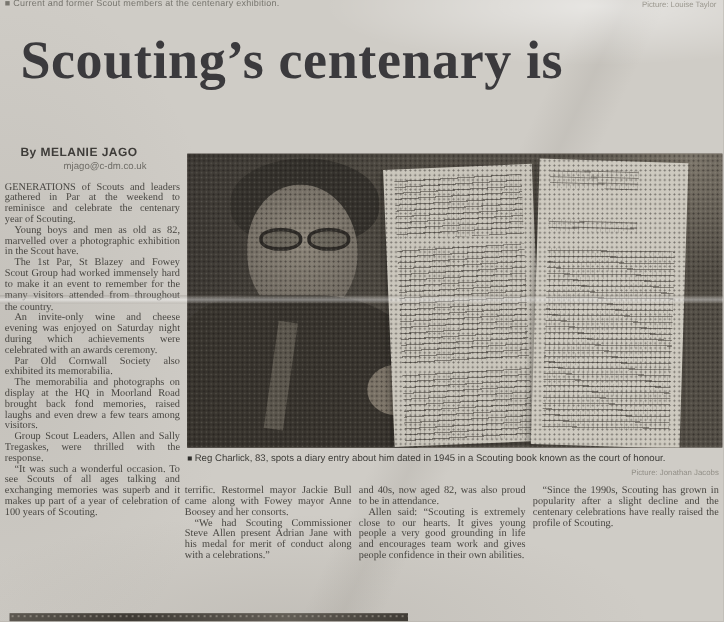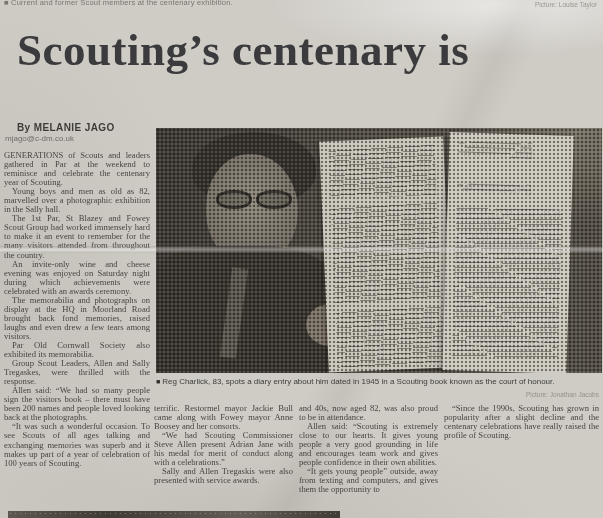--- a/index.html
+++ b/index.html
@@ -18,21 +18,21 @@
   .top-caption{position:absolute;left:4px;top:1px;font-size:7.5px;color:#78766f;letter-spacing:.2px;white-space:nowrap;}
   .top-credit{position:absolute;right:6px;top:4px;font-size:6.5px;color:#9b988f;}
   
   .headline{position:absolute;left:5px;top:14px;width:596px;margin:12px;
     font-family:"Liberation Serif",serif;font-weight:bold;font-size:45px;line-height:49px;
     color:#3b3a3d;letter-spacing:.5px;}
   .headline span{display:block;}
   
   .byline{position:absolute;left:5px;top:122px;font-family:"Liberation Sans",sans-serif;}
   .byline .author{font-size:10px;font-weight:bold;color:#3e3c39;letter-spacing:.4px;padding-left:12px;}
-  .byline .email{font-size:8px;color:#6e6c66;margin-top:1px;}
+  .byline .email{font-size:8px;color:#6e6c66;margin-top:1px;margin-left:48px;}
   
   .col{position:absolute;font-size:8.6px;line-height:9.05px;color:#474540;text-align:justify;overflow:hidden;}
   .col p{margin:0;text-indent:8px;}
   .col p.first{text-indent:0;}
   .col1{left:4px;top:151px;width:146px;height:361px;}
   .col2{left:154px;top:404px;width:139px;height:114px;}
   .col3{left:299px;top:404px;width:139px;height:114px;}
   .col4{left:444px;top:404px;width:155px;height:114px;}
   
   .photo{position:absolute;left:156px;top:128px;width:446px;height:245px;overflow:hidden;background:#57524b;}
@@ -89,27 +89,26 @@
     <span>Scouting’s centenary is</span>
   </h1>
 
   <div class="byline">
     <div class="author">By MELANIE JAGO</div>
     <div class="email">mjago@c-dm.co.uk</div>
   </div>
 
   <div class="col col1">
       <p class="first">GENERATIONS of Scouts and leaders gathered in Par at the weekend to reminisce and celebrate the centenary year of Scouting.</p>
-      <p>Young boys and men as old as 82, marvelled over a photographic exhibition in the Sally hall.</p>
+      <p>Young boys and men as old as 82, marvelled over a photographic exhibition in the Scout have.</p>
       <p>The 1st Par, St Blazey and Fowey Scout Group had worked immensely hard to make it an event to remember for the many visitors attended from throughout the country.</p>
       <p>An invite-only wine and cheese evening was enjoyed on Saturday night during which achievements were celebrated with an awards ceremony.</p>
+      <p>Par Old Cornwall Society also exhibited its memorabilia.</p>
       <p>The memorabilia and photographs on display at the HQ in Moorland Road brought back fond memories, raised laughs and even drew a few tears among visitors.</p>
-      <p>Par Old Cornwall Society also exhibited its memorabilia.</p>
       <p>Group Scout Leaders, Allen and Sally Tregaskes, were thrilled with the response.</p>
-      <p>Allen said: “We had so many people sign the visitors book – there must have been 200 names and people loved looking back at the photographs.</p>
       <p>“It was such a wonderful occasion. To see Scouts of all ages talking and exchanging memories was superb and it makes up part of a year of celebration of 100 years of Scouting.</p>
     </div>
 
   <div class="photo">
     <div class="ph-base"></div>
     <div class="ph-topright"></div>
     <div class="man-hair"></div>
     <div class="man-face"></div>
     <div class="lens lens-l"></div>
     <div class="lens lens-r"></div>
@@ -132,26 +131,24 @@
   </div>
 
   <div class="ph-caption">
     <span class="sq">■</span><span>Reg Charlick, 83, spots a diary entry about him dated in 1945 in a Scouting book known as the court of honour.</span>
   </div>
   <div class="ph-credit">Picture: Jonathan Jacobs</div>
 
   <div class="col col2">
       <p class="first">terrific. Restormel mayor Jackie Bull came along with Fowey mayor Anne Boosey and her consorts.</p>
       <p>“We had Scouting Commissioner Steve Allen present Adrian Jane with his medal for merit of conduct along with a celebrations.”</p>
-      <p>Sally and Allen Tregaskis were also presented with service awards.</p>
     </div>
   <div class="col col3">
       <p class="first">and 40s, now aged 82, was also proud to be in attendance.</p>
       <p>Allen said: “Scouting is extremely close to our hearts. It gives young people a very good grounding in life and encourages team work and gives people confidence in their own abilities.</p>
-      <p>“It gets young people” outside, away from texting and computers, and gives them the opportunity to</p>
     </div>
   <div class="col col4">
       <p>“Since the 1990s, Scouting has grown in popularity after a slight decline and the centenary celebrations have really raised the profile of Scouting.</p>
     </div>
 
   <div class="fold"></div>
   <div class="bottom-strip"></div>
 
 </div>
 

